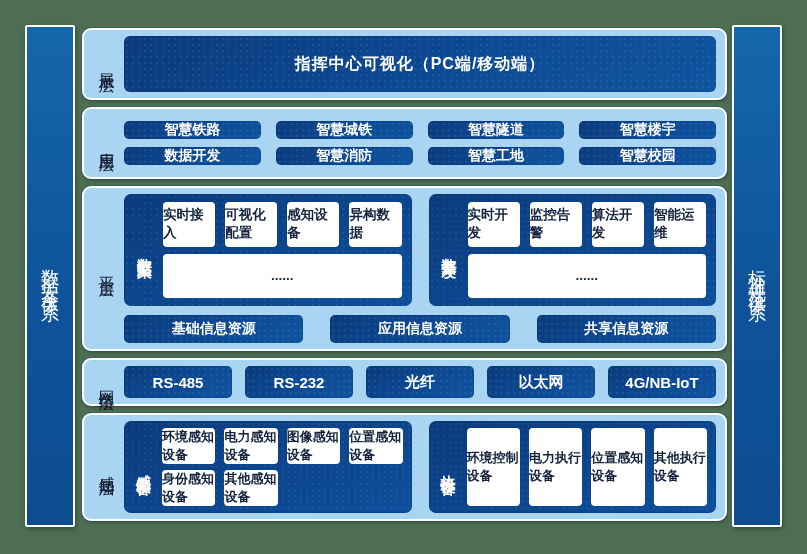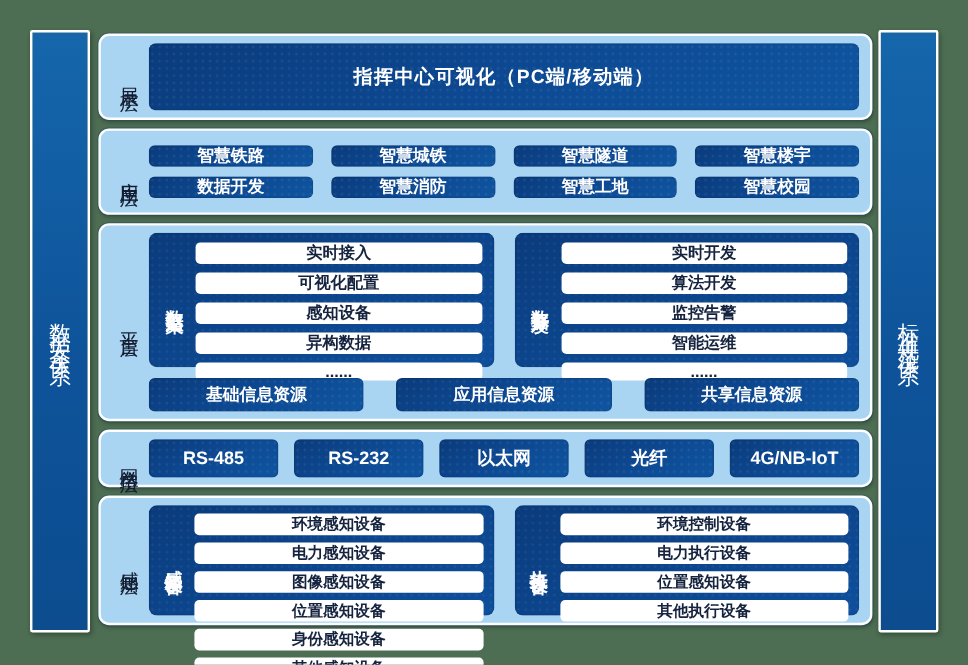--- a/index.html
+++ b/index.html
@@ -77,21 +77,21 @@
       linear-gradient(160deg,#0a3b7c 0%,#0e4f9c 100%);
     background-size:6px 6px, 100% 100%;
     display:flex; gap:9px; box-shadow:inset 0 0 2px rgba(0,0,0,.3);
   }
   .group-label { flex:0 0 20px; display:flex; align-items:center; justify-content:center; }
   .group-label span {
     writing-mode:vertical-rl; text-orientation:upright;
     color:#ffffff; font-weight:bold; font-size:15px; letter-spacing:2px;
   }
   .group-grid {
-    flex:1; display:grid; grid-template-columns:1fr;
+    flex:1; display:grid; grid-template-columns:1fr 1fr 1fr 1fr;
     grid-auto-rows:1fr; gap:7px 10px;
   }
   .white-box {
     background:#ffffff; border-radius:4px;
     color:#15233f; font-weight:600; font-size:13.5px;
     display:flex; align-items:center; justify-content:center;
   }
   .span2 { grid-column:1 / -1; }
   .resources { display:flex; gap:27px; height:28px; }
   .resources .dark { flex:1; font-size:14px; }
@@ -165,44 +165,44 @@
               <div class="white-box">异构数据</div>
               <div class="white-box span2">......</div>
             </div>
           </div>
           <div class="group">
             <div class="group-label">
               <span>数据开发</span>
             </div>
             <div class="group-grid">
               <div class="white-box">实时开发</div>
+              <div class="white-box">监控告警</div>
               <div class="white-box">算法开发</div>
-              <div class="white-box">监控告警</div>
               <div class="white-box">智能运维</div>
               <div class="white-box span2">......</div>
             </div>
           </div>
         </div>
         <div class="resources">
           <div class="dark">基础信息资源</div>
           <div class="dark">应用信息资源</div>
           <div class="dark">共享信息资源</div>
         </div>
       </div>
     </section>
 
     <section class="panel p4">
       <div class="layer-label">
         <span>网络层</span>
       </div>
       <div class="content">
         <div class="dark">RS-485</div>
         <div class="dark">RS-232</div>
+        <div class="dark">光纤</div>
         <div class="dark">以太网</div>
-        <div class="dark">光纤</div>
         <div class="dark">4G/NB-IoT</div>
       </div>
     </section>
 
     <section class="panel p5">
       <div class="layer-label">
         <span>感知层</span>
       </div>
       <div class="content">
         <div class="group">

